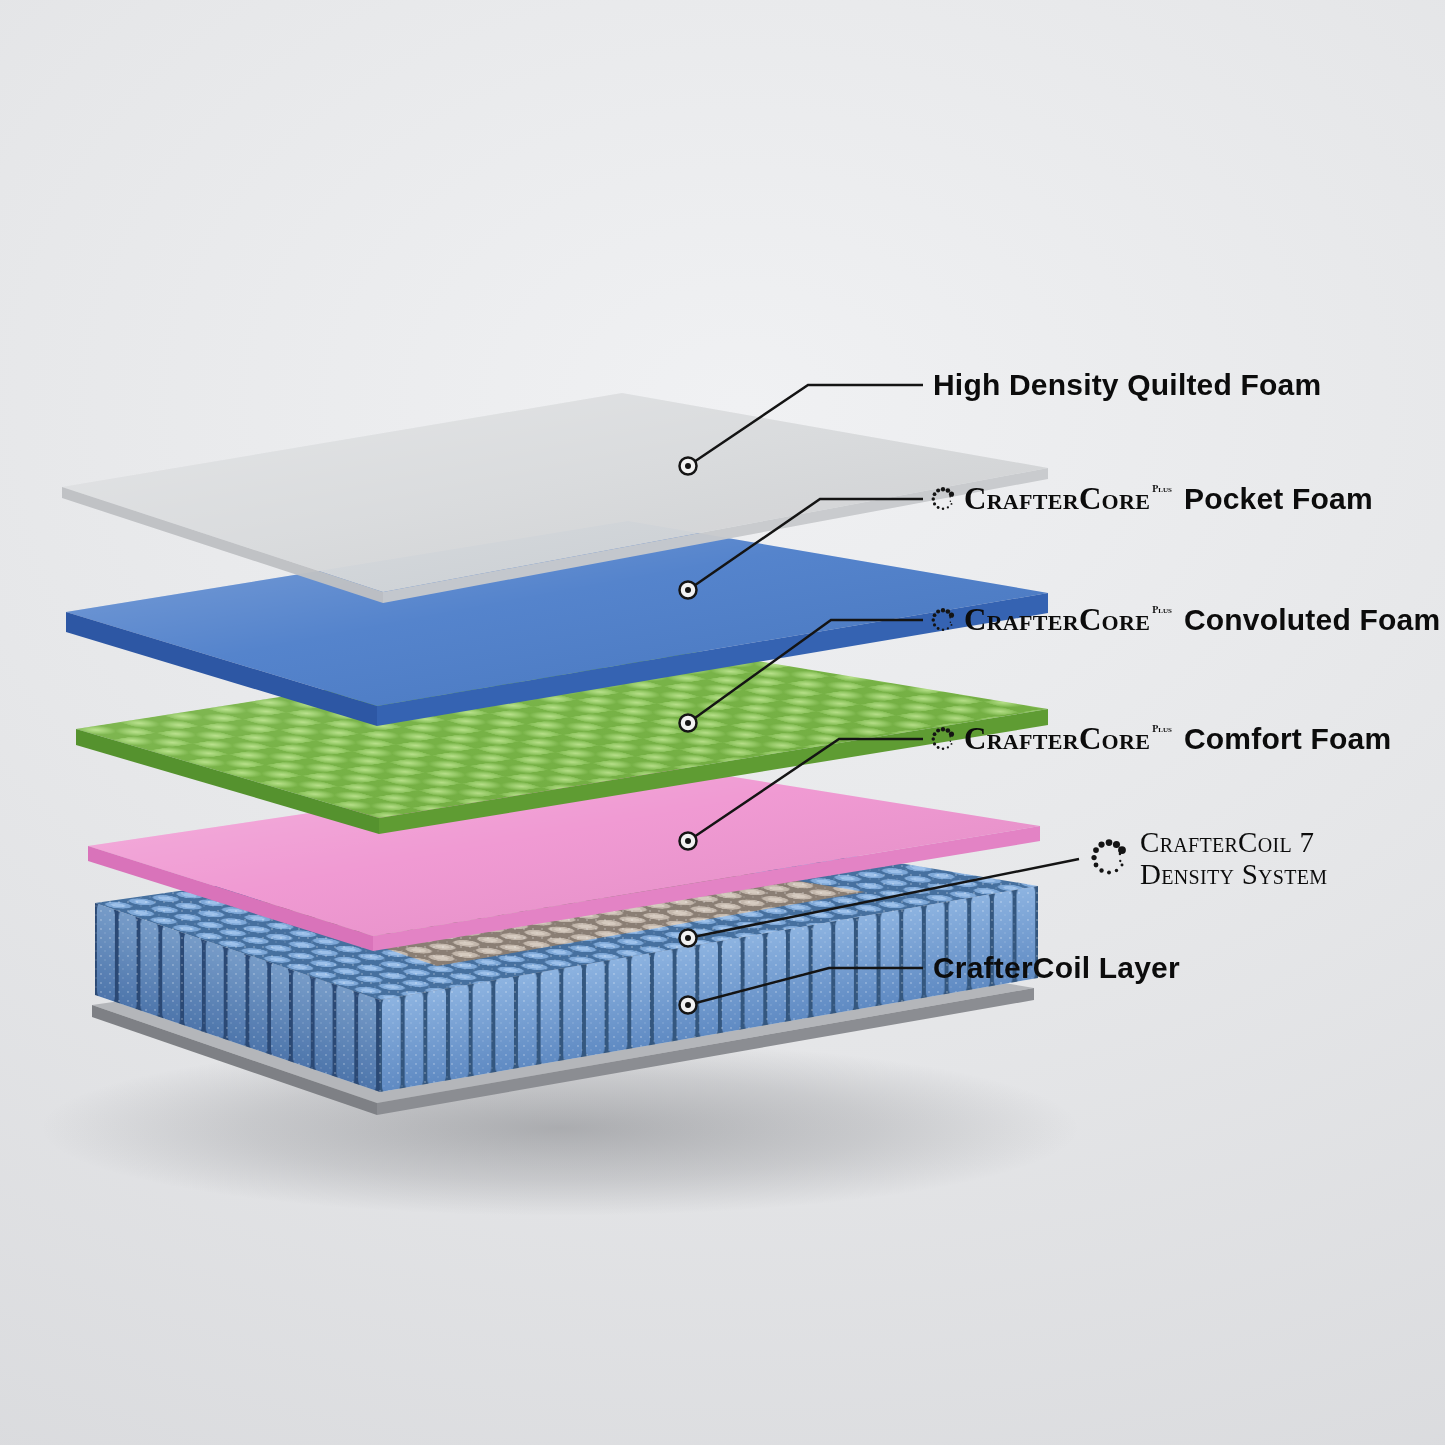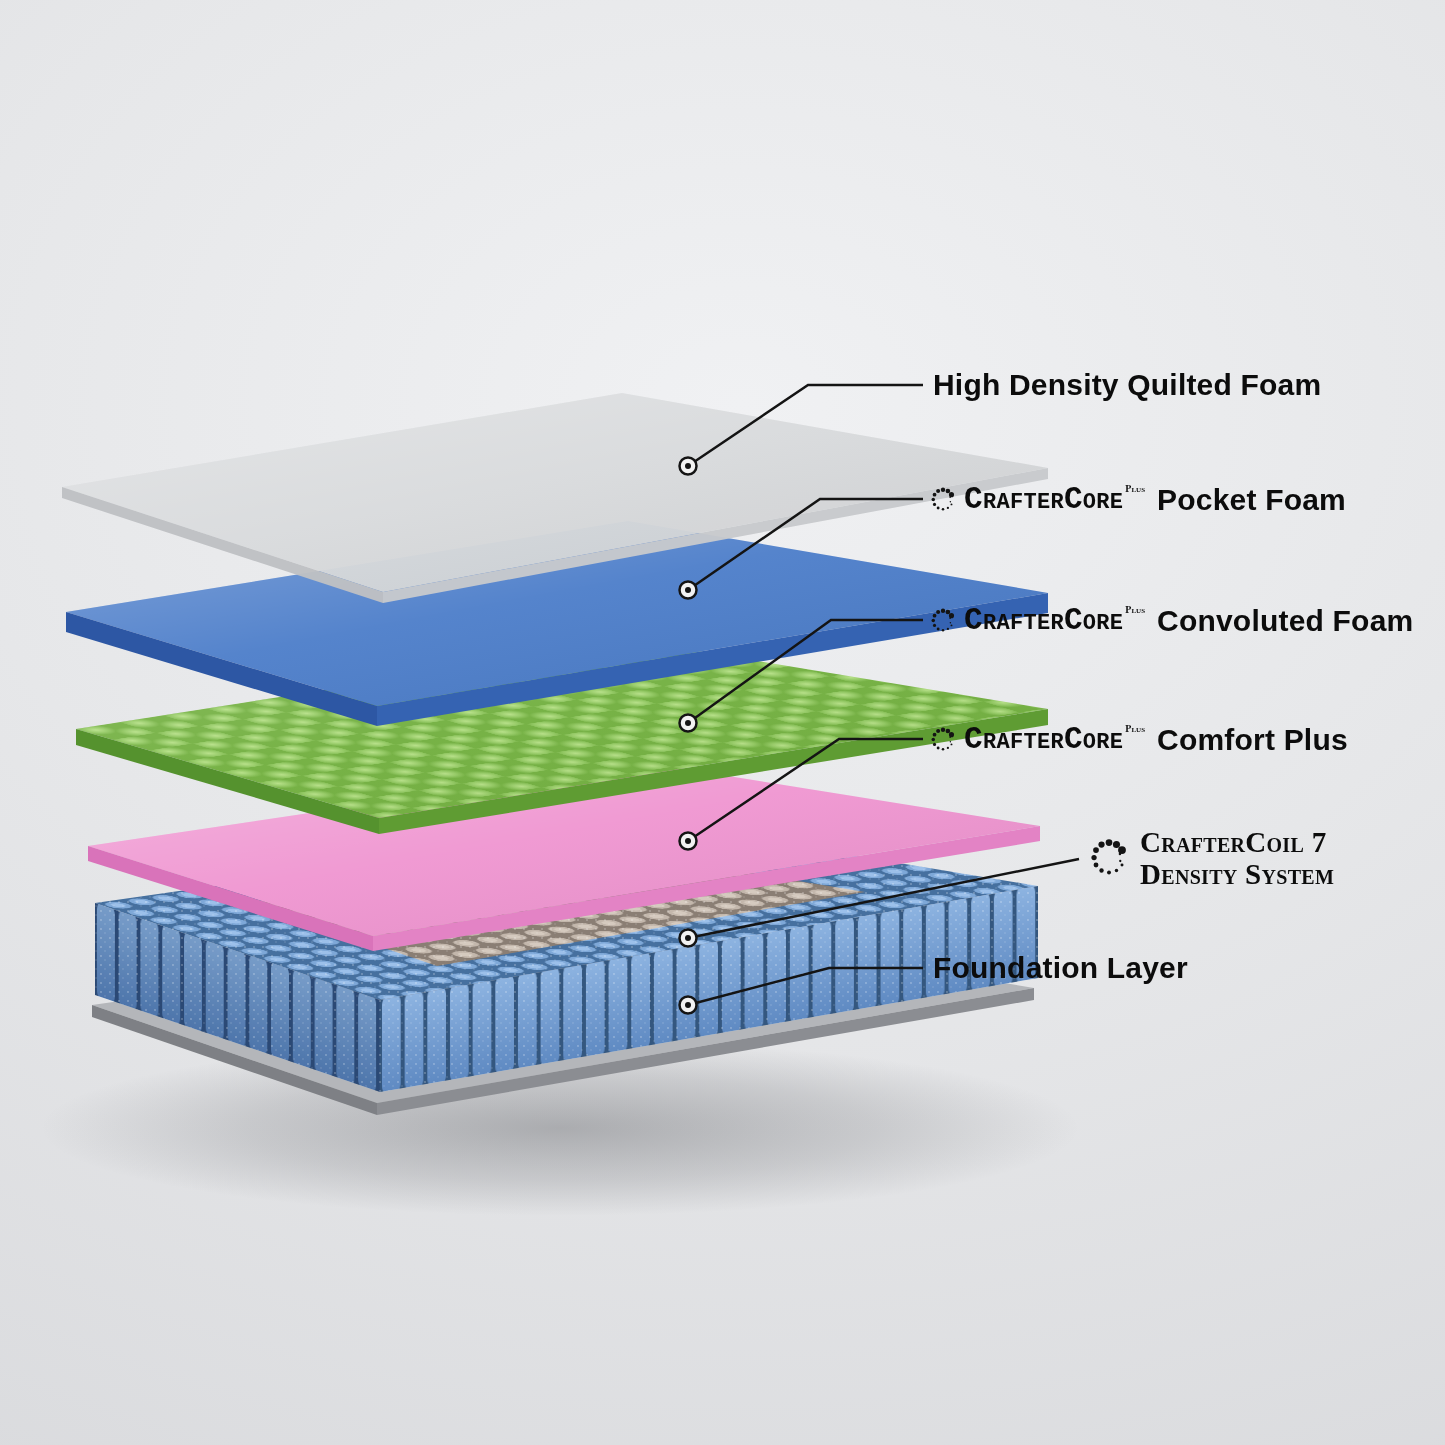--- a/index.html
+++ b/index.html
@@ -17,33 +17,33 @@
     display:flex;align-items:center;
     white-space:nowrap;
     transform:translateY(-50%);
     color:#0c0c0c;
   }
   .lbl-bold{
     font-weight:700;font-size:30px;letter-spacing:.2px;
     font-family:"Liberation Sans","DejaVu Sans",sans-serif;
   }
   .brand{
-    font-family:Liberation Mono, monospace;
+    font-family:Liberation Serif, serif;
     font-weight:700;font-variant:small-caps;font-size:31px;letter-spacing:.3px;
     margin-left:6px;
   }
   .brand-sup{
     font-family:"Liberation Serif","DejaVu Serif",serif;
     font-weight:700;font-variant:small-caps;font-size:10px;
     position:relative;top:-11px;margin-left:2px;
   }
   .after-brand{margin-left:12px;}
   .coil-text{
     font-family:"Liberation Serif","DejaVu Serif",serif;
-    font-weight:700;font-variant:small-caps;font-size:29px;line-height:1.12;
+    font-weight:400;font-variant:small-caps;font-size:29px;line-height:1.12;
     margin-left:8px;letter-spacing:.3px;
   }
   .logo{flex:0 0 auto;display:block;}
 </style>
 </head>
 <body>
 
 <div class="scene">
 
   <svg class="illustration" width="1445" height="1445" viewBox="0 0 1445 1445">
@@ -230,30 +230,30 @@
       <span class="brand-sup">Plus</span>
     <span class="lbl-bold after-brand">Convoluted Foam</span>
   </div>
 
   <div class="label" style="left:928px;top:739px">
     <svg class="logo" width="30" height="30">
         <use href="#logo-dots"></use>
       </svg>
     <span class="brand">CrafterCore</span>
       <span class="brand-sup">Plus</span>
-    <span class="lbl-bold after-brand">Comfort Plus</span>
+    <span class="lbl-bold after-brand">Comfort Foam</span>
   </div>
 
   <div class="label" style="left:1086px;top:858px">
     <svg class="logo" width="46" height="46">
         <use href="#logo-dots"></use>
       </svg>
     <div class="coil-text">
       <div>CrafterCoil 7</div>
       <div>Density System</div>
     </div>
   </div>
 
   <div class="label" style="left:933px;top:968px">
-    <span class="lbl-bold">Foundation Layer</span>
+    <span class="lbl-bold">CrafterCoil Layer</span>
   </div>
 
 </div>
 
 </body></html>

